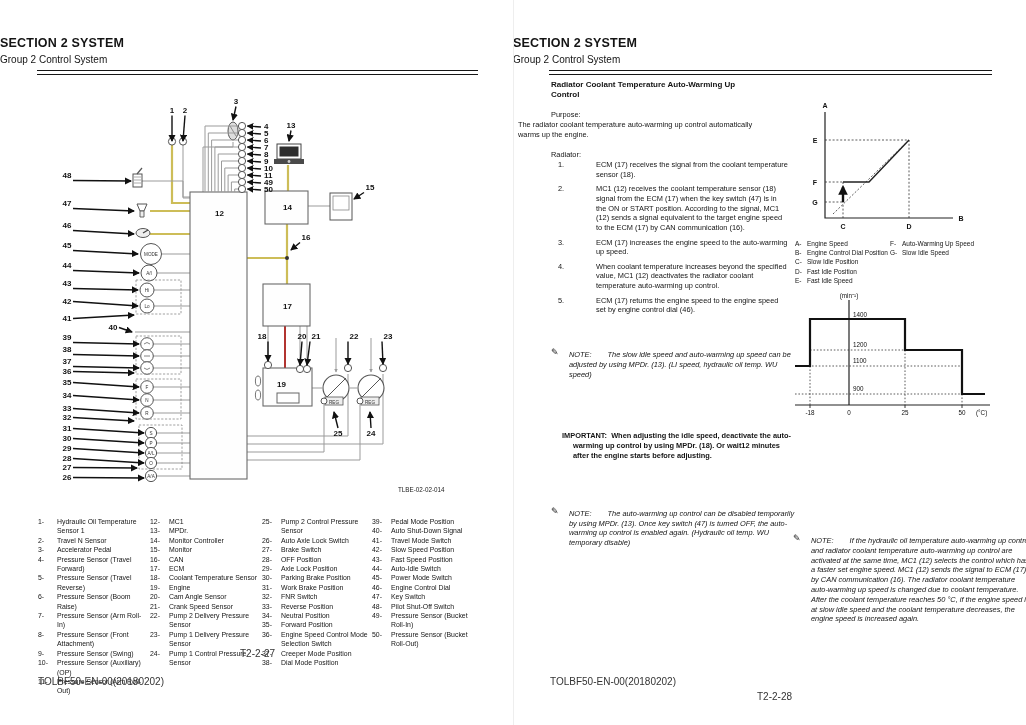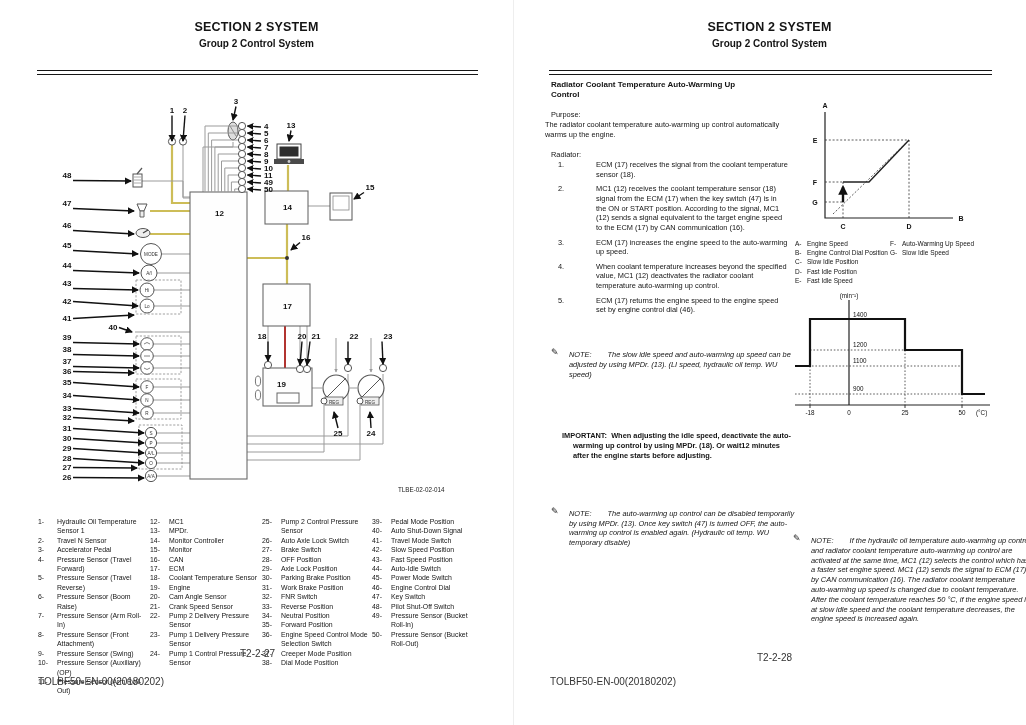--- a/index.html
+++ b/index.html
@@ -1,22 +1,22 @@
 <!DOCTYPE html>
 <html><head>
 <meta charset="utf-8">
 <style>
   html,body{margin:0;padding:0;background:#fff;}
   body{font-family:"Liberation Sans",sans-serif;color:#141414;}
   #canvas{position:relative;width:1026px;height:725px;background:#fff;overflow:hidden;}
   .abs{position:absolute;}
   
-  .page-header{width:513px;text-align:center;top:20px;}
+  .page-header{width:513px;top:36px;}
   .hdr-title{font-weight:700;font-size:12.5px;letter-spacing:.2px;}
-  .hdr-sub{font-weight:700;font-size:10px;margin-top:4px;}
+  .hdr-sub{font-weight:400;font-size:10px;margin-top:4px;}
   .dbl-rule{height:2.5px;border-top:1.1px solid #161616;border-bottom:1.1px solid #161616;}
   
   .leg-col{position:absolute;top:0;font-size:6.9px;line-height:9.4px;}
   .leg-item{display:flex;}
   .leg-num{width:19px;flex:none;}
   .leg-text{flex:1;}
   
   .body-txt{font-size:7.4px;line-height:9.8px;}
   .sec-title{font-weight:700;font-size:8px;line-height:10px;}
   .step{display:flex;margin-bottom:4.5px;}
@@ -567,21 +567,21 @@
 
   <div class="abs page-header" style="left:513px;">
     <div class="hdr-title">SECTION 2 SYSTEM</div>
     <div class="hdr-sub">Group 2 Control System</div>
   </div>
   <div class="abs dbl-rule" style="left:549px;top:70px;width:443px;"></div>
 
   <div class="abs sec-title" style="left:551px;top:80px;width:190px;">Radiator Coolant Temperature Auto-Warming Up Control</div>
 
   <div class="abs body-txt" style="left:551px;top:110px;width:235px;">Purpose:</div>
-  <div class="abs body-txt" style="left:545px;top:120px;width:235px;">The radiator coolant temperature auto-warming up control automatically warms up the engine.</div>
+  <div class="abs body-txt" style="left:518px;top:120px;width:235px;">The radiator coolant temperature auto-warming up control automatically warms up the engine.</div>
 
   <div class="abs body-txt" style="left:551px;top:150px;width:235px;">Radiator:</div>
   <div class="abs body-txt" style="left:556px;top:160px;width:232px;">
       <div class="step">
         <span class="step-num">1.</span>
         <span class="step-txt">ECM (17) receives the signal from the coolant temperature sensor (18).</span>
       </div>
       <div class="step">
         <span class="step-num">2.</span>
         <span class="step-txt">MC1 (12) receives the coolant temperature sensor (18) signal from the ECM (17) when the key switch (47) is in the ON or START position. According to the signal, MC1 (12) sends a signal equivalent to the target engine speed to the ECM (17) by CAN communication (16).</span>
@@ -707,16 +707,16 @@
       <text class="tick" x="59" y="6" text-anchor="middle">(min⁻¹)</text>
       <text class="tick" x="186" y="123">(°C)</text>
     </svg>
   </div>
 
   <div class="abs body-txt note" style="left:800px;top:438px;width:222px;">
     <span class="pen">✎</span><span class="note-label">NOTE:</span><span>If the hydraulic oil temperature auto-warming up control and radiator coolant temperature auto-warming up control are activated at the same time, MC1 (12) selects the control which has a faster set engine speed. MC1 (12) sends the signal to ECM (17) by CAN communication (16). The radiator coolant temperature auto-warming up speed is changed due to coolant temperature. After the coolant temperature reaches 50 °C, if the engine speed is at slow idle speed and the coolant temperature decreases, the engine speed is increased again.</span>
   </div>
 
   <div class="abs footer-txt" style="left:550px;top:676px;">TOLBF50-EN-00(20180202)</div>
-  <div class="abs footer-txt" style="left:757px;top:652px;">T2-2-28</div>
+  <div class="abs footer-txt" style="left:757px;top:691px;">T2-2-28</div>
 
   <div class="abs" style="left:513px;top:0;width:1px;height:725px;background:#eee;"></div>
 </div>
 
 </body></html>

